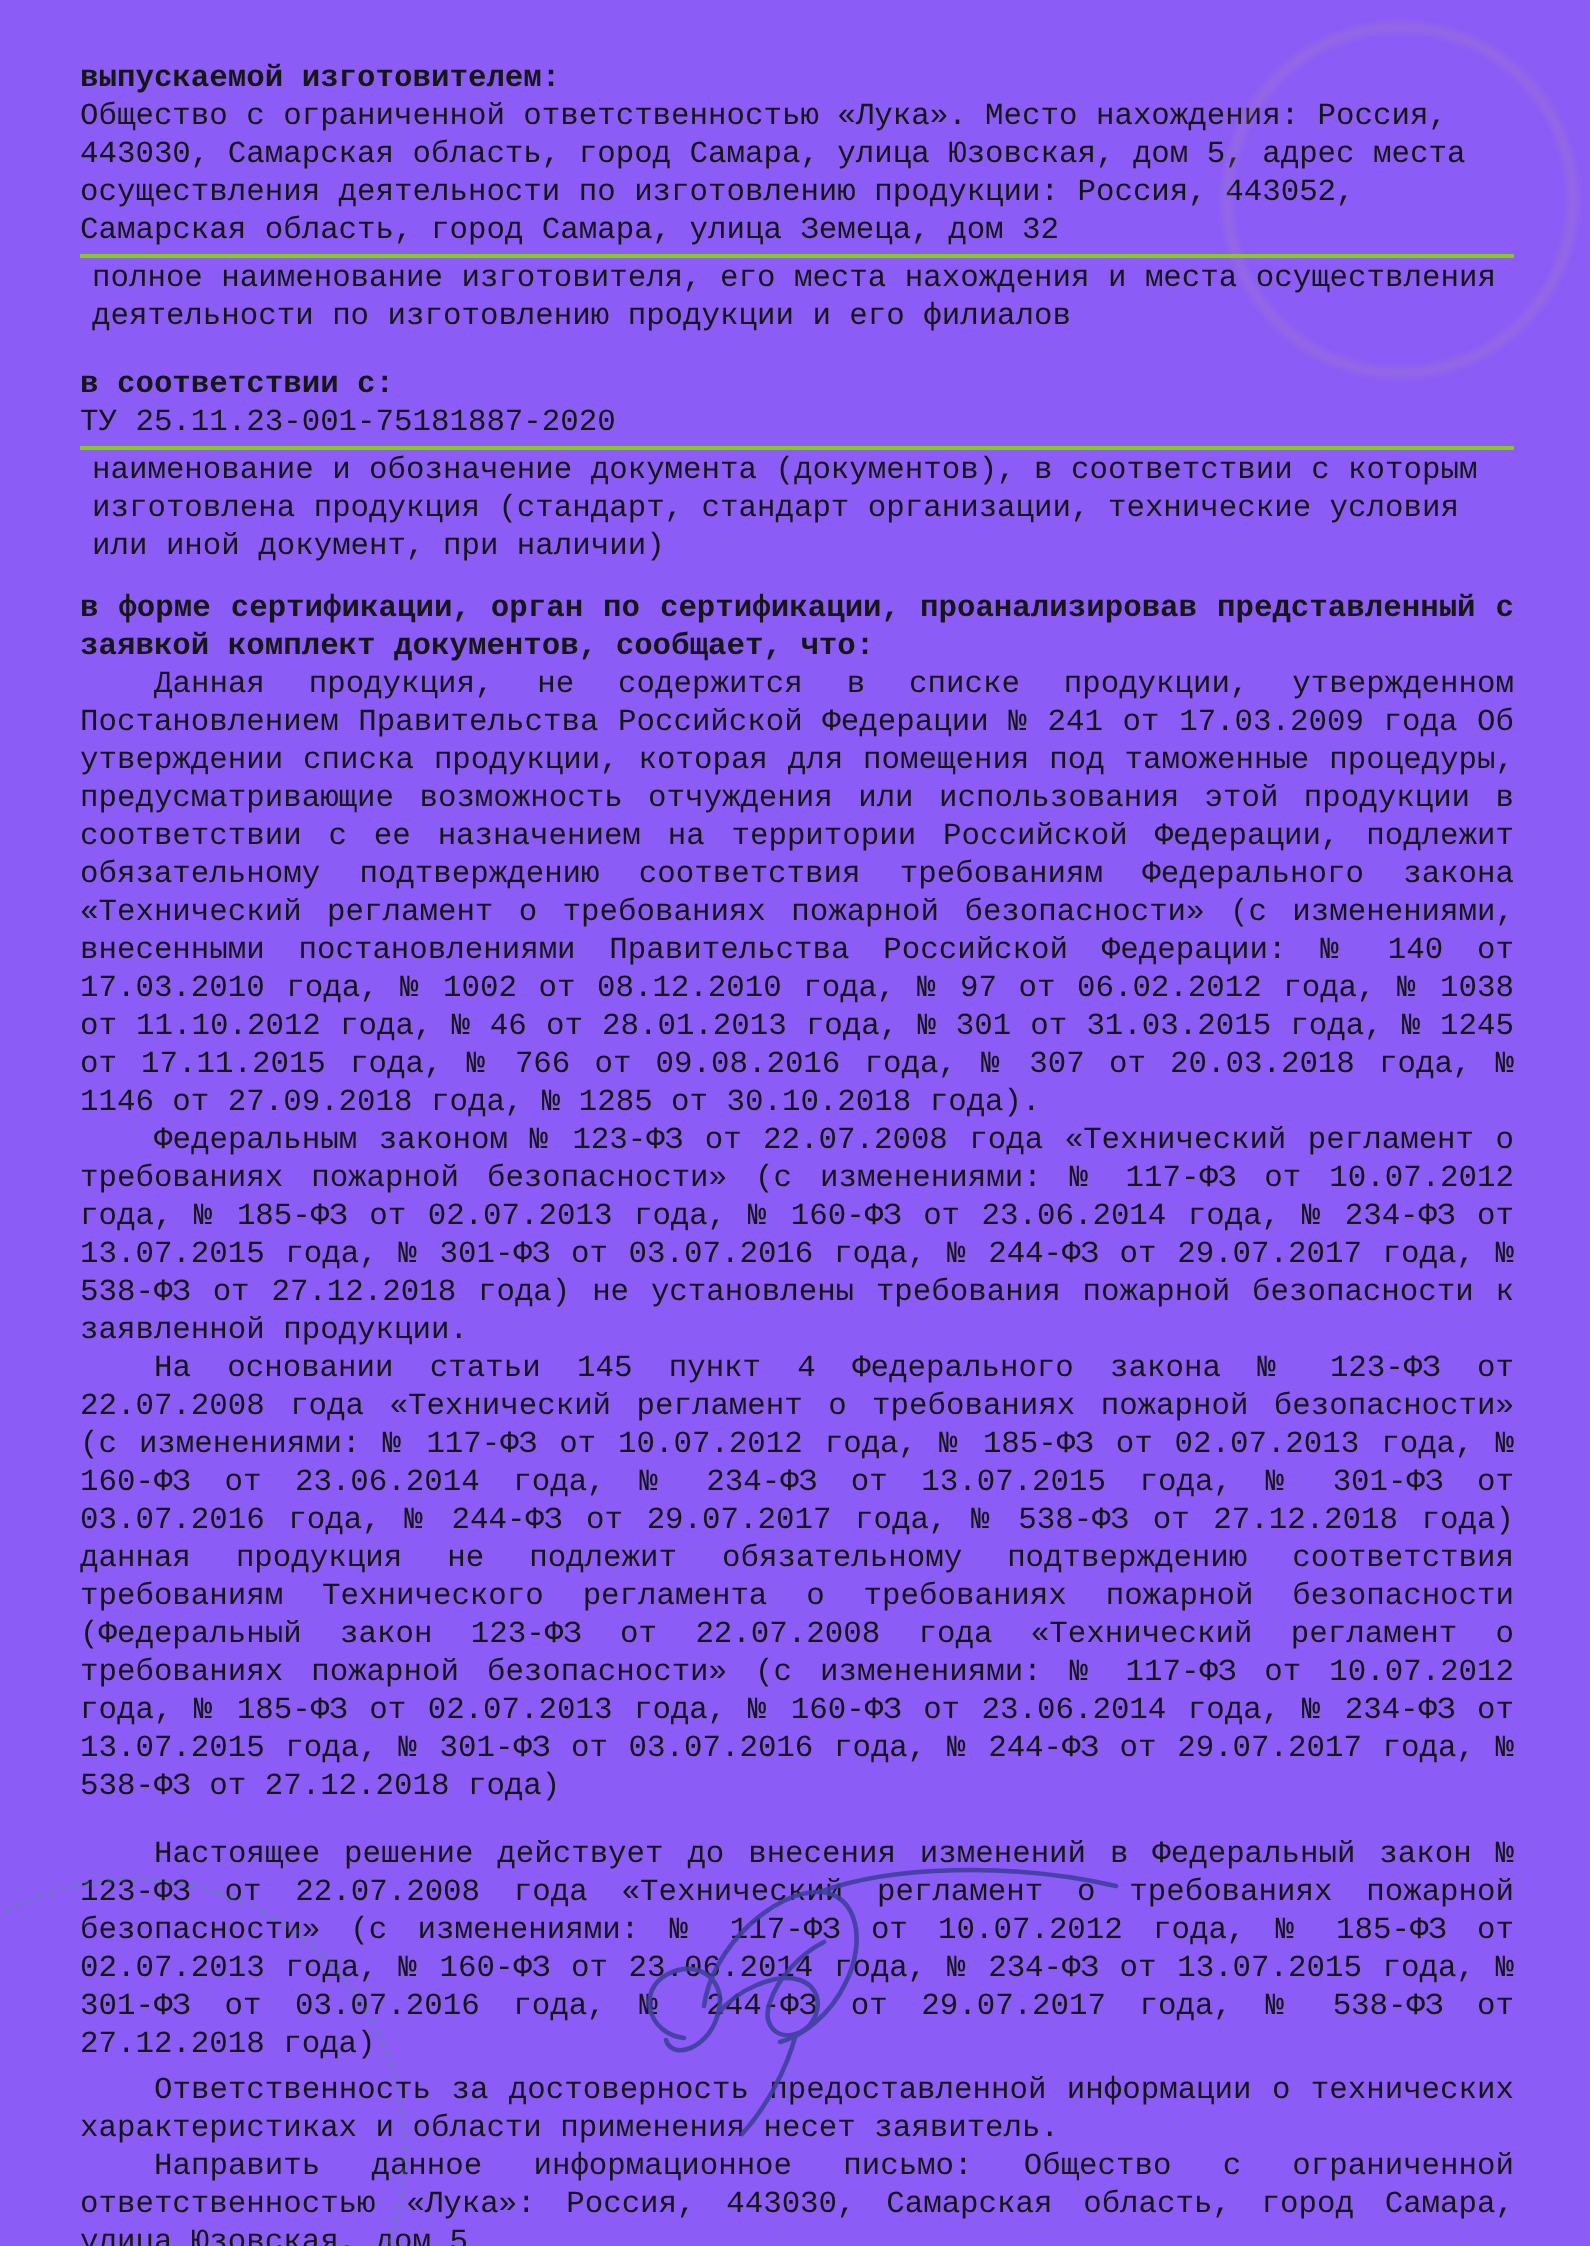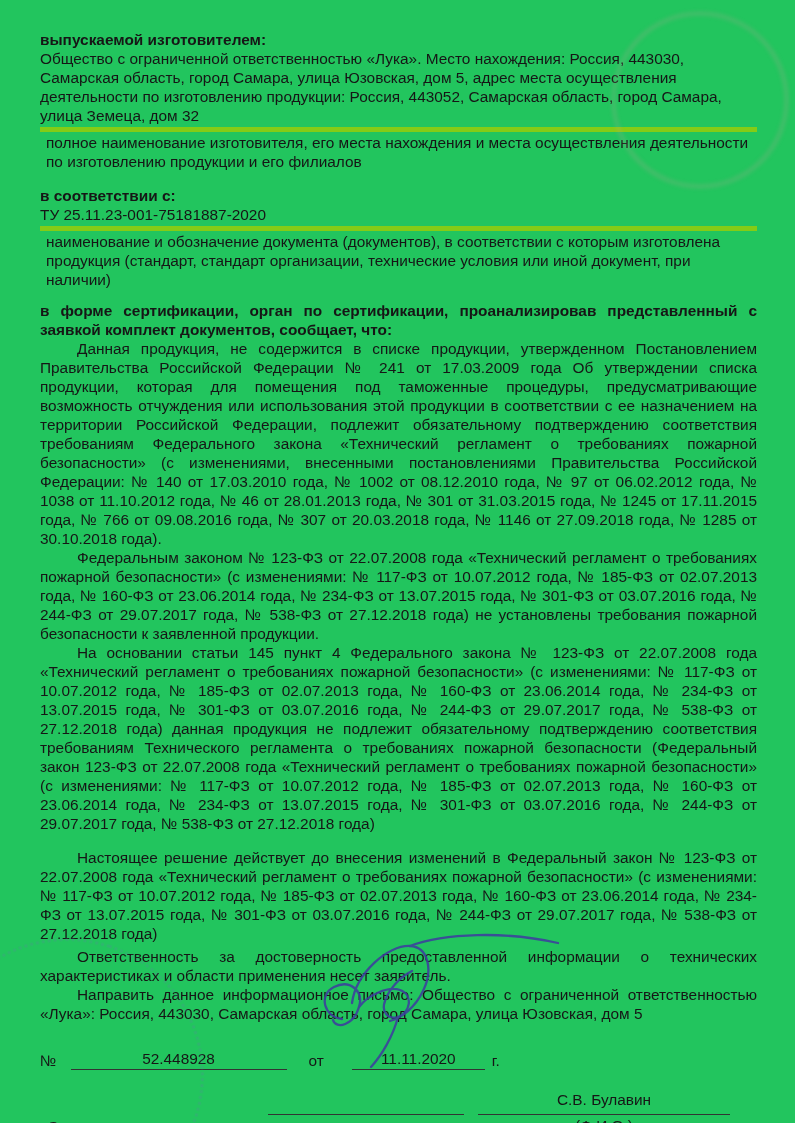--- a/index.html
+++ b/index.html
@@ -1,30 +1,30 @@
 <!DOCTYPE html>
 <html lang="ru"><head>
 <meta charset="utf-8">
 <style>
   html,body{margin:0;padding:0;background:#e8e8e8;}
   .page{
     position:relative;
     width:795px;height:1123px;
     margin:0 auto;
-    background:#22c55e;
+    background:#8b5cf6;
     overflow:hidden;
-    font-family:Liberation Sans, sans-serif;
+    font-family:Liberation Mono, monospace;
     font-size:15.4px;
     line-height:19px;
     color:#161616;
   }
   .content{padding:30px 38px 0 40px;}
   p{margin:0;}
   .bold{font-weight:bold;}
-  .ruled{border-bottom:5px solid #84cc16;padding-bottom:2px;}
+  .ruled{border-bottom:2px solid #84cc16;padding-bottom:2px;}
   .caption{text-align:left;padding:1px 6px 0 6px;}
   .body-par{text-align:justify;text-indent:37px;}
   .gap-sm{margin-top:15px;}
   .gap-md{margin-top:12px;}
   .noindent{text-indent:0;}
   .basis-line{margin-top:20px;text-align:left;}
   
   .num-row{display:flex;align-items:flex-end;margin-top:26px;white-space:nowrap;}
   .u-seg{display:inline-block;border-bottom:1px solid #333;text-align:center;padding-bottom:1px;}
   .u-num{width:216px;margin-left:14px;}

